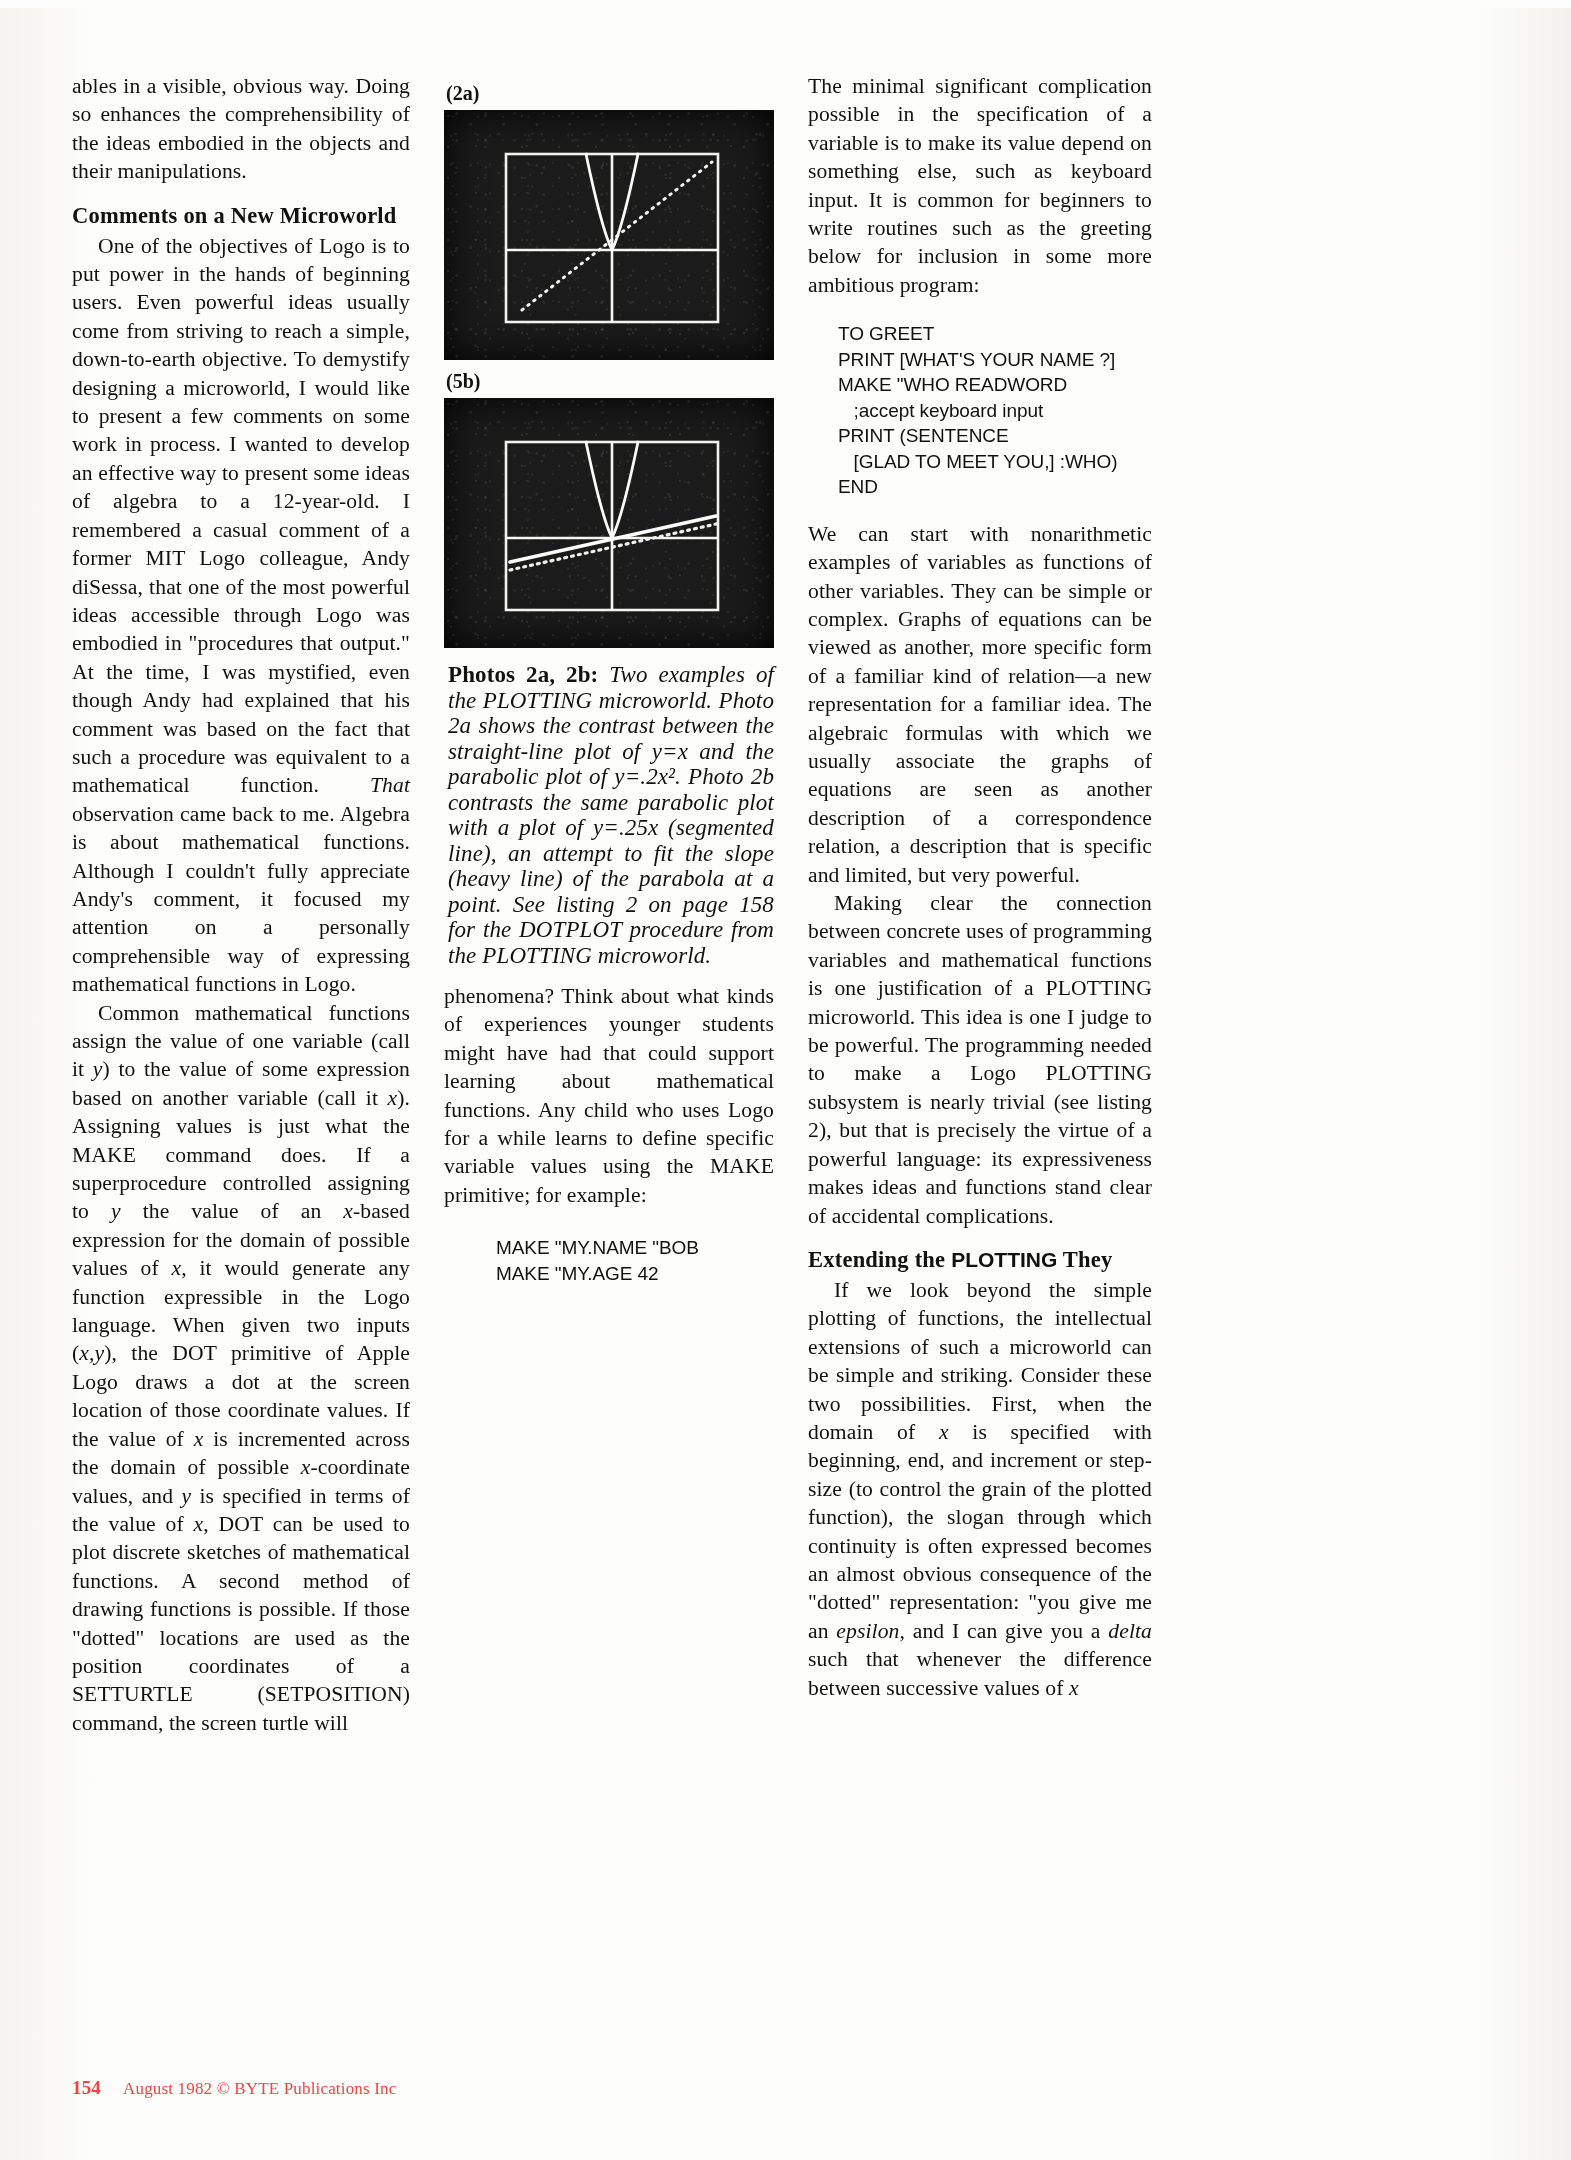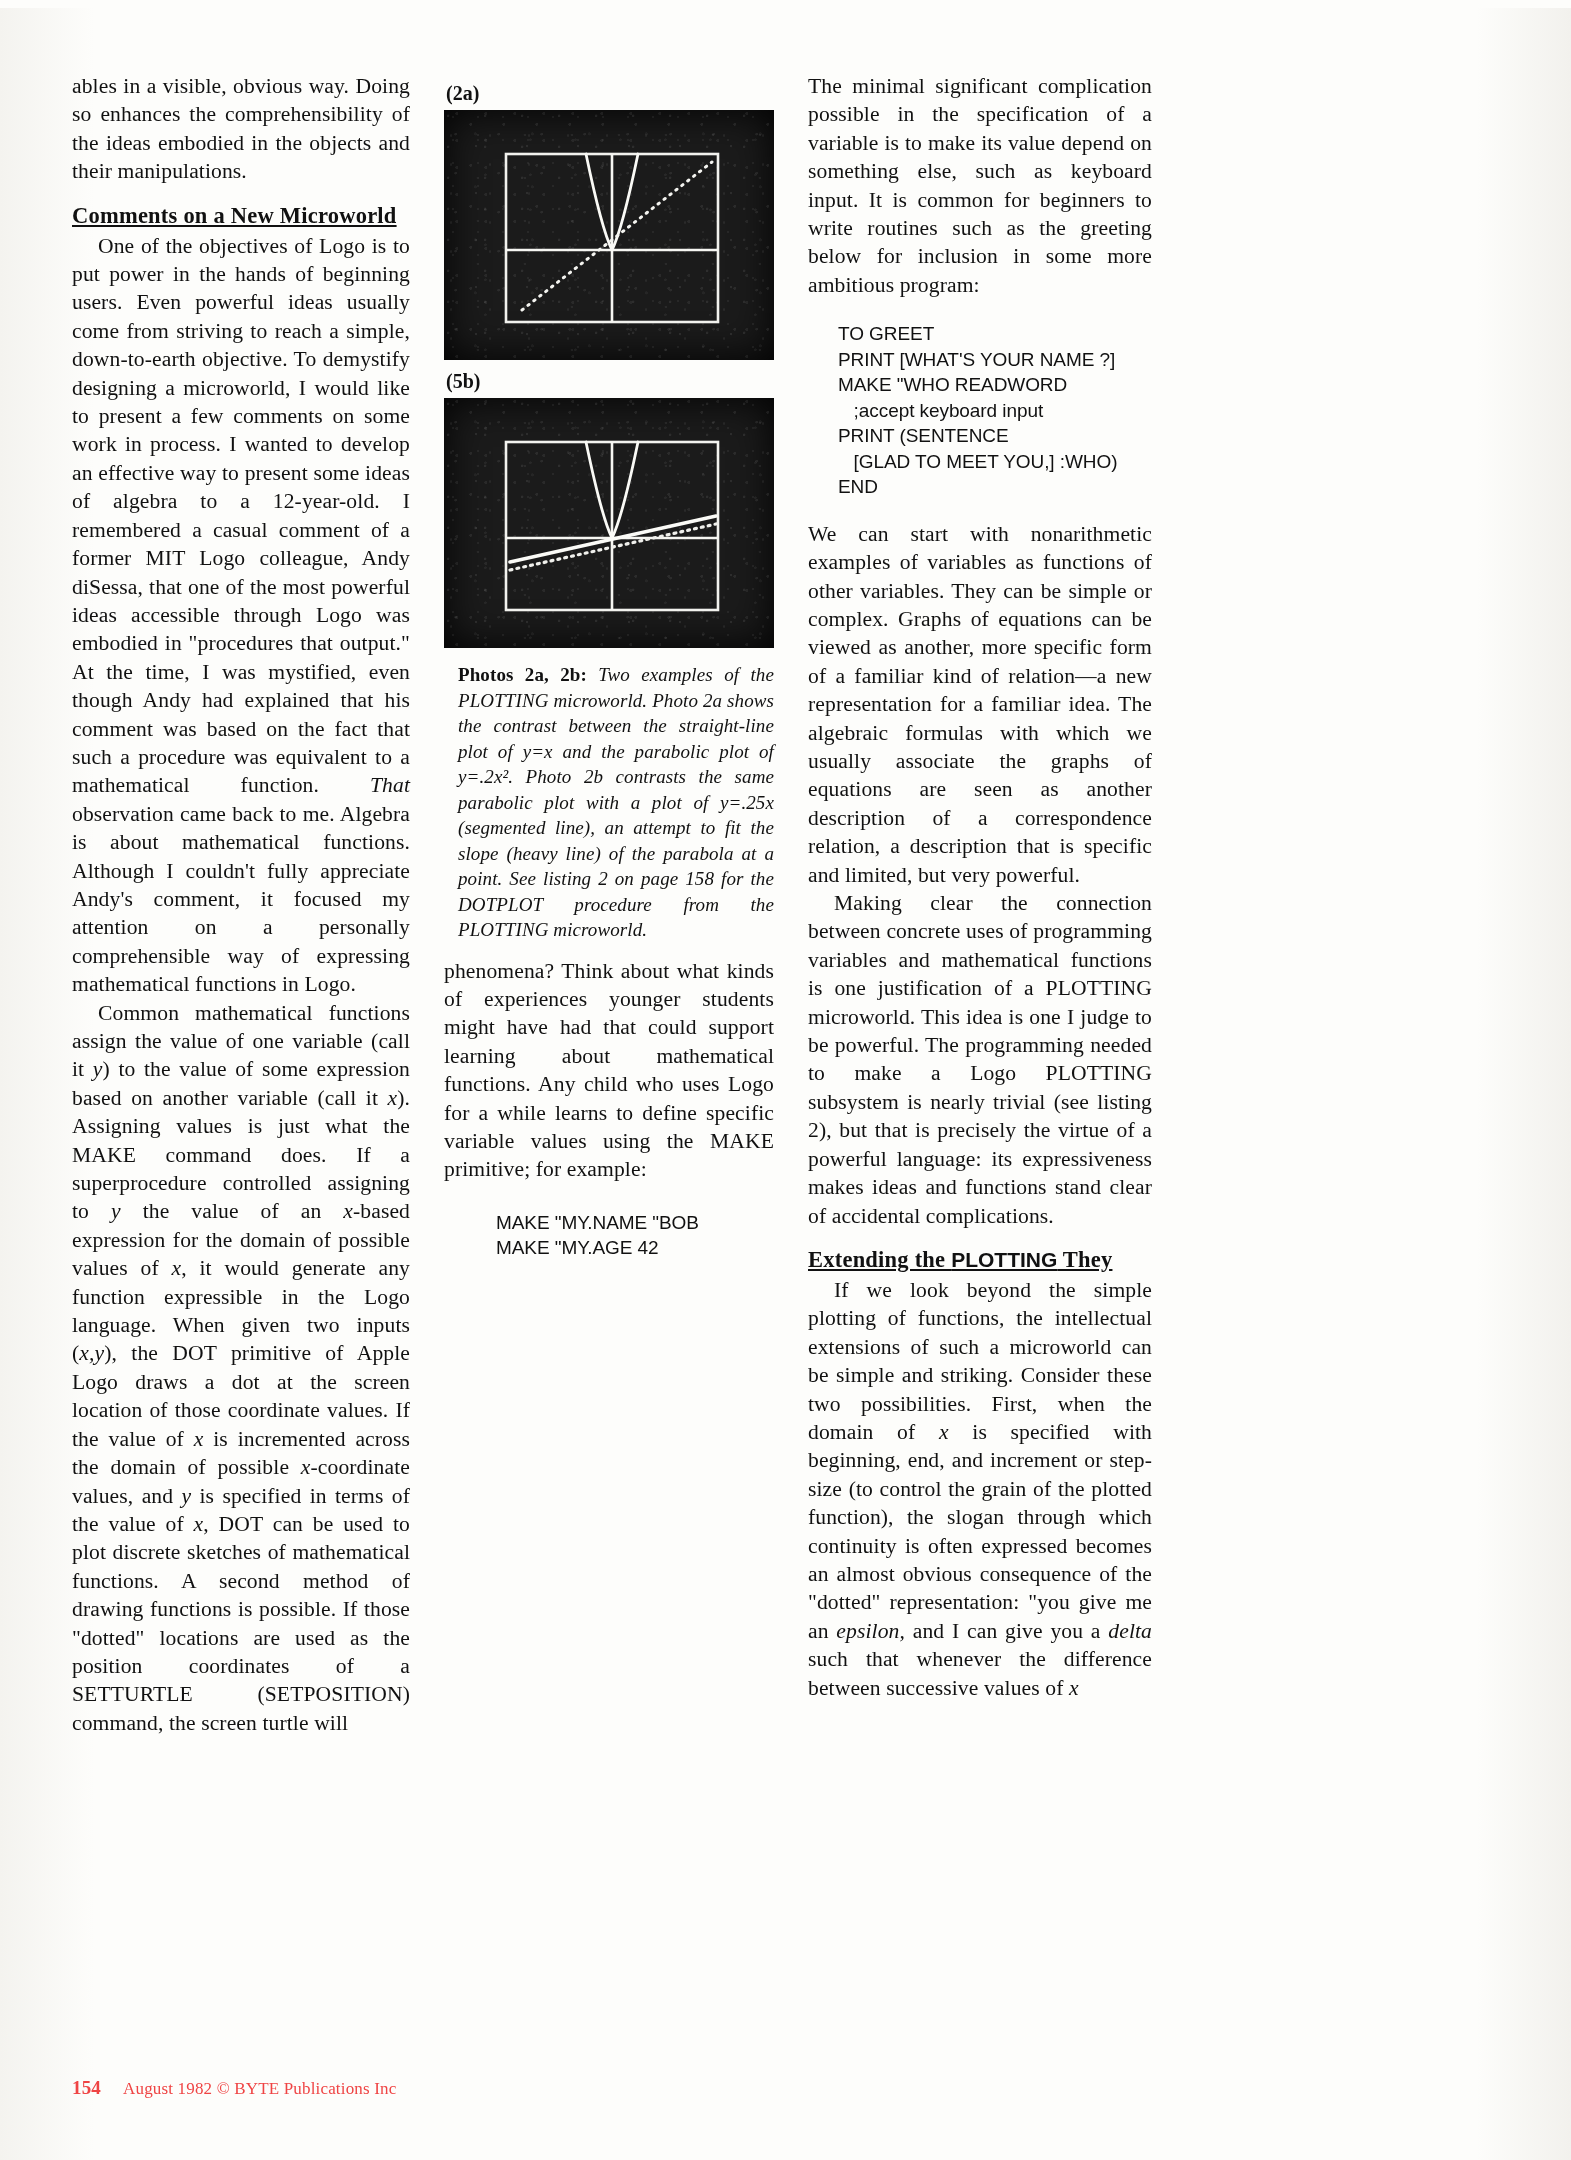--- a/index.html
+++ b/index.html
@@ -49,21 +49,20 @@
   p.indent{text-indent:26px;}
   p.noindent{text-indent:0;}
 
   h2.head{
     margin:16px 0 2px 0;
     font-size:22.5px;
     line-height:28px;
     font-weight:bold;
     text-align:left;
     letter-spacing:0.01em;
-    text-decoration:underline;
   }
   h2.head .sans{
     font-family:"Liberation Sans", sans-serif;
     font-weight:bold;
     font-size:21px;
     letter-spacing:0;
   }
   .it{font-style:italic;}
 
   
@@ -110,22 +109,22 @@
       radial-gradient(circle at 18% 88%, rgba(255,255,255,.08) 0 1.0px, transparent 1.4px),
       radial-gradient(circle at 55% 45%, rgba(255,255,255,.06) 0 1.3px, transparent 1.8px),
       radial-gradient(circle at 36% 30%, rgba(255,255,255,.07) 0 0.9px, transparent 1.3px),
       radial-gradient(circle at 72% 58%, rgba(255,255,255,.08) 0 1.1px, transparent 1.5px);
     background-size:37px 31px,43px 39px,29px 27px,51px 47px,33px 41px,45px 35px,39px 29px,57px 53px,25px 23px,47px 43px;
     opacity:.85;
   }
   .photo svg{position:absolute;left:0;top:0;}
 
   .caption{
-    margin:14px 0 0 14px;
-    font-size:19px;
+    margin:14px 0 0 4px;
+    font-size:23px;
     line-height:25.5px;
     text-align:justify;
     font-style:italic;
   }
   .caption b{font-style:normal;font-weight:bold;}
 
   .footer{
     position:absolute;
     left:72px;
     top:2070px;

